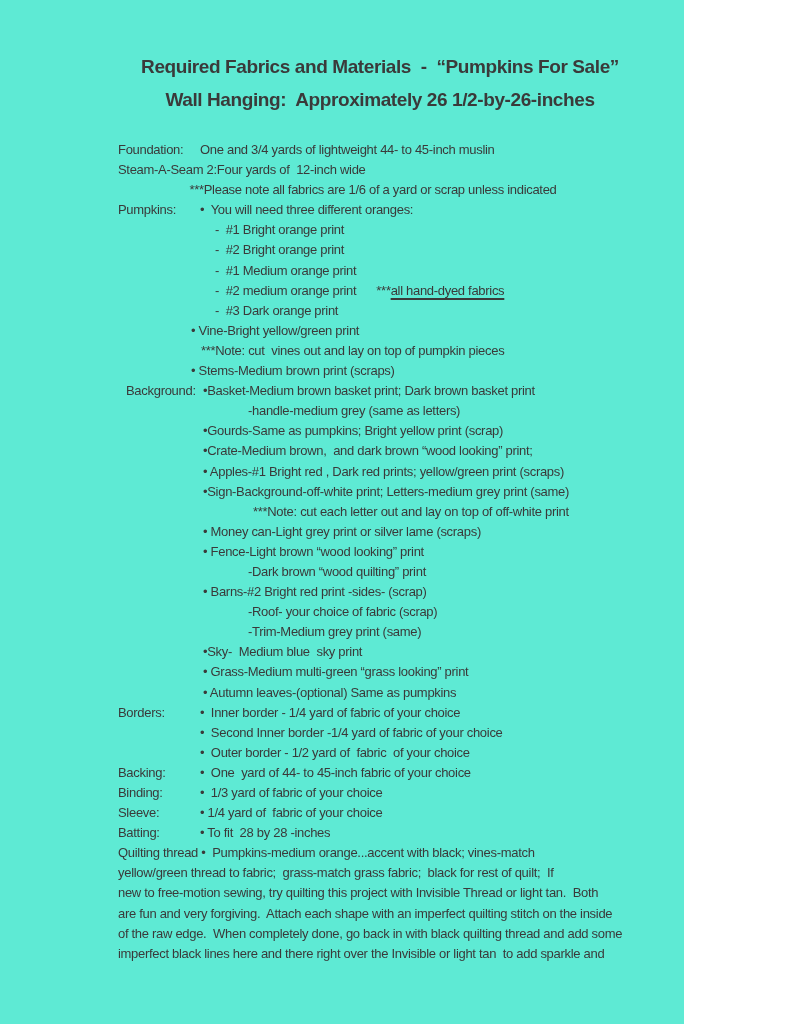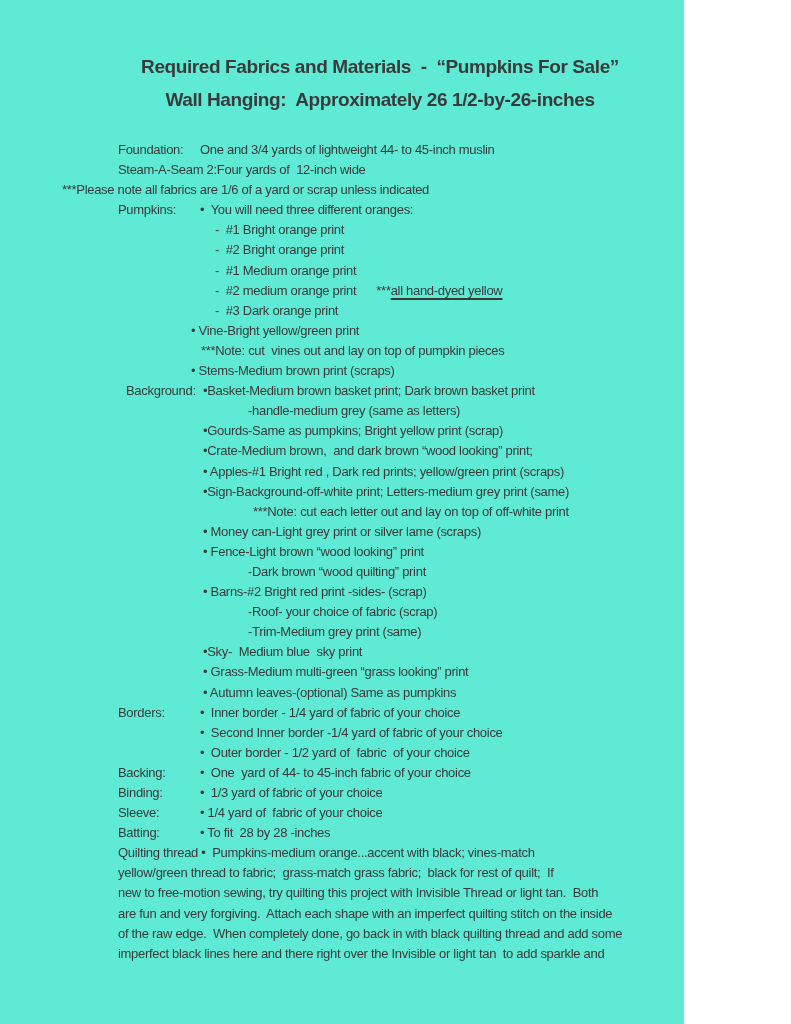--- a/index.html
+++ b/index.html
@@ -40,21 +40,21 @@
     line-height: 20.1px;
     letter-spacing: -0.3px;
     color: #3a3a3a;
   }
   .line span { white-space: pre; }
   .lbl { flex: 0 0 auto; min-width: 82px; }
   .lbl-sm { flex: 0 0 auto; min-width: 77px; }
   
   .i0  { padding-left: 118px; }  
   .ibg { padding-left: 126px; }  
-  .in0 { padding-left: 62px; }  
+  .in0 { padding-left: 62px; justify-content: center; }  
   .ib1 { padding-left: 191px; }  
   .in1 { padding-left: 201px; }  
   .ib2 { padding-left: 203px; align-items: flex-end; }  
   .ib2c{ padding-left: 200px; }  
   .id1 { padding-left: 215px; }  
   .id2 { padding-left: 248px; }  
   .in2 { padding-left: 253px; align-items: flex-end; }  
   .stars { margin-left: 20px; }
   .u {
     text-decoration: underline;
@@ -98,21 +98,21 @@
     </div>
     <div class="line id1">
       <span class="txt">-  #2 Bright orange print</span>
     </div>
     <div class="line id1">
       <span class="txt">-  #1 Medium orange print</span>
     </div>
     <div class="line id1">
       <span class="txt">-  #2 medium orange print</span>
       <span class="stars">***</span>
-      <span class="u">all hand-dyed yellow</span>
+      <span class="u">all hand-dyed fabrics</span>
     </div>
     <div class="line id1">
       <span class="txt">-  #3 Dark orange print</span>
     </div>
 
     <div class="line ib1">
       <span class="txt">• Vine-Bright yellow/green print</span>
     </div>
     <div class="line in1">
       <span class="txt">***Note: cut  vines out and lay on top of pumpkin pieces</span>

